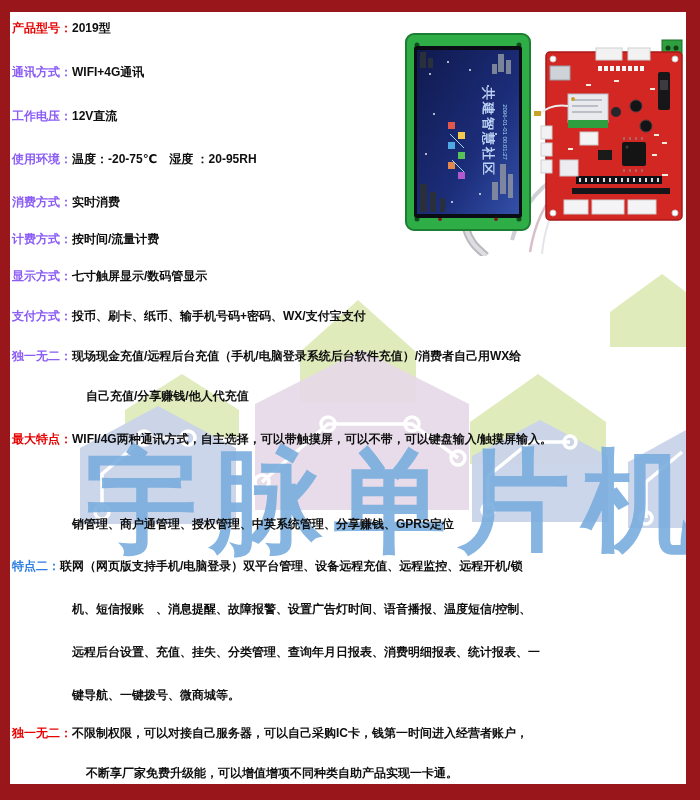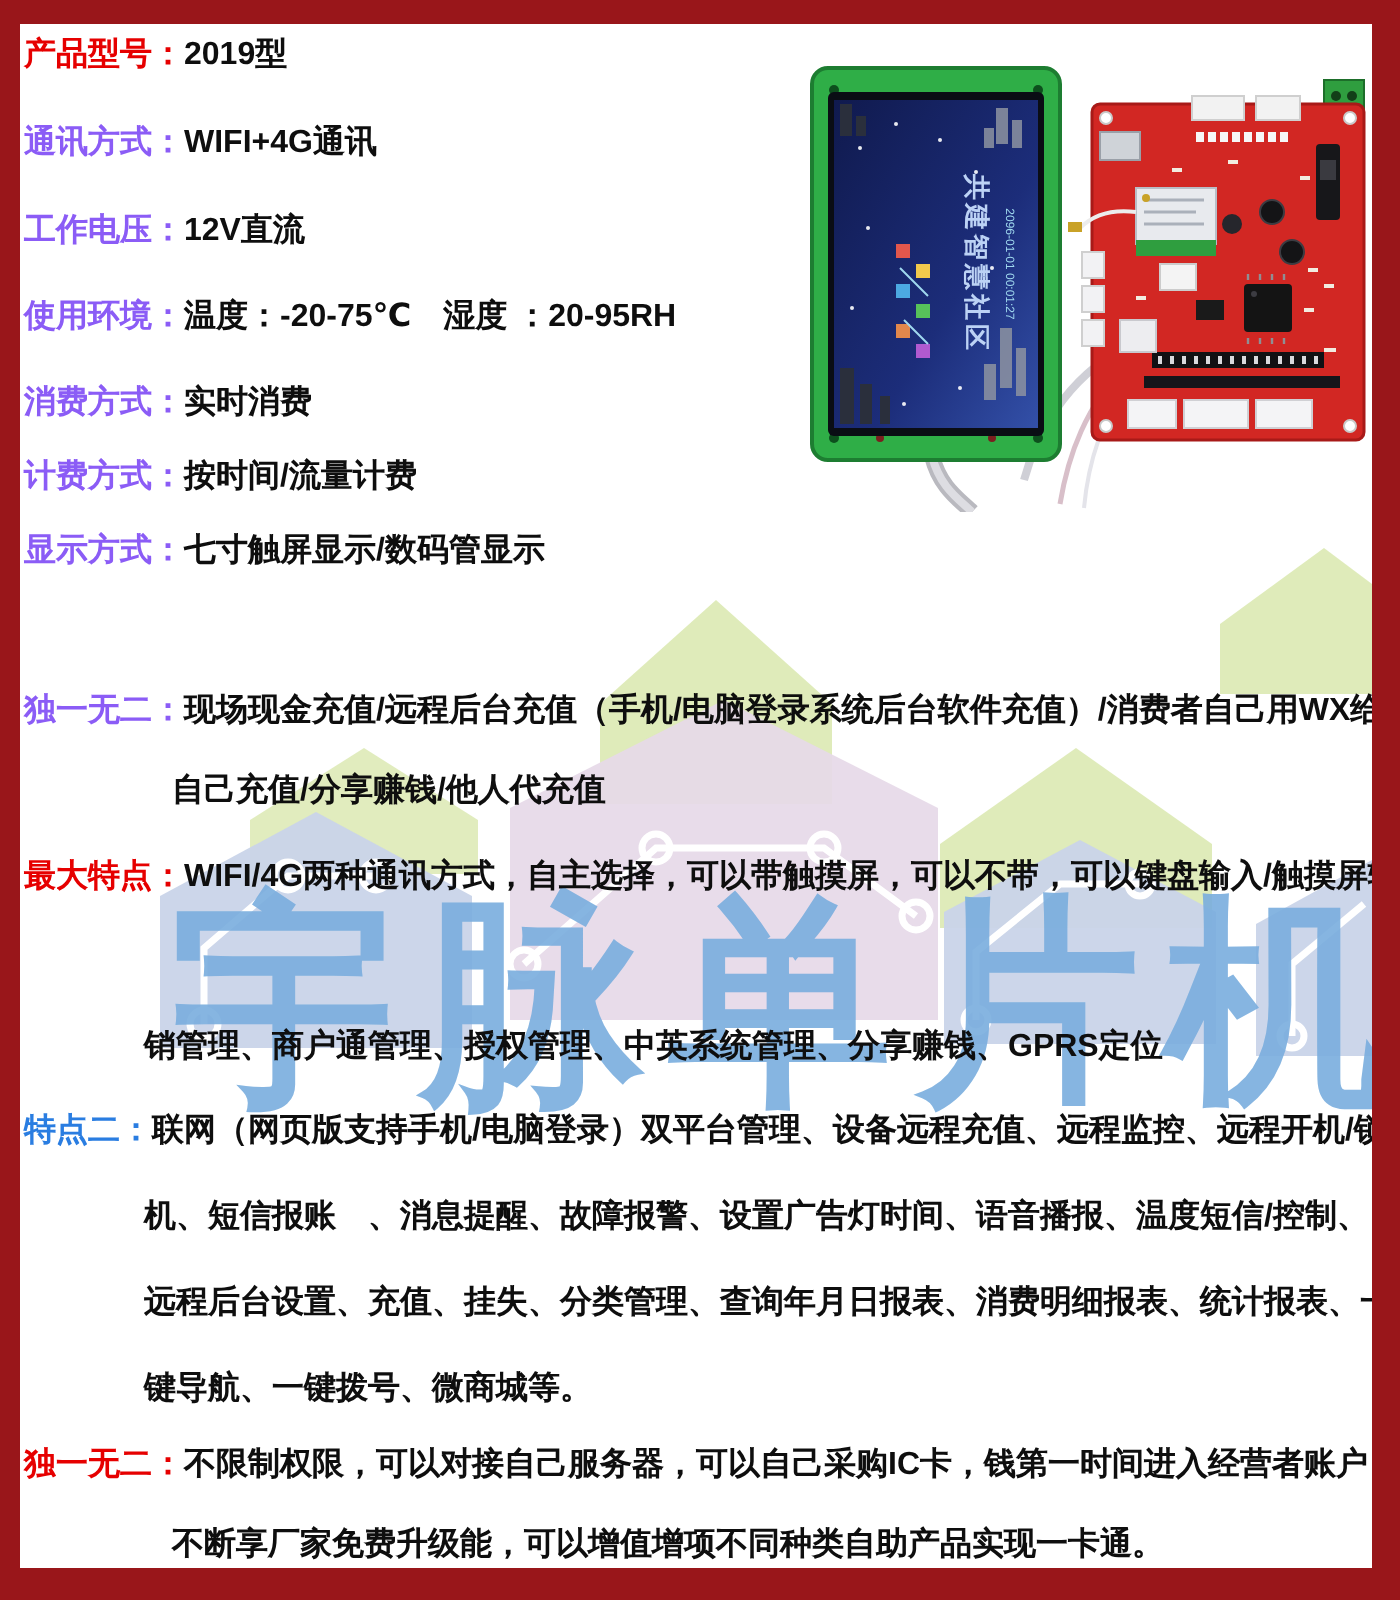--- a/index.html
+++ b/index.html
@@ -5,21 +5,21 @@
   html,body{margin:0;padding:0;background:#ffffff;}
   #page{position:relative;width:700px;height:800px;background:#ffffff;overflow:hidden;
         font-family:"Liberation Sans","DejaVu Sans",sans-serif;}
   .frame{position:absolute;background:#99161a;z-index:6;}
   #frame-top{left:0;top:0;width:700px;height:12px;}
   #frame-left{left:0;top:0;width:10px;height:800px;}
   #frame-right{left:686px;top:0;width:14px;height:800px;}
   #frame-bottom{left:0;top:784px;width:700px;height:16px;}
   #watermark{position:absolute;left:10px;top:12px;z-index:1;pointer-events:none;}
   #content{position:absolute;left:0;top:0;width:700px;height:800px;z-index:3;}
-  .row{position:absolute;left:12px;white-space:nowrap;font-weight:700;font-size:16px;
+  .row{position:absolute;left:12px;white-space:nowrap;font-weight:700;font-size:12px;
        line-height:20px;color:#0e0e0e;letter-spacing:0;}
   .row .lbl{color:#8b5cf6;}
   .row .lbl.red{color:#e60000;}
   .row .lbl.blue{color:#2a7de1;}
   .cont{left:72px;}
   .cont2{left:86px;}
   #photo{position:absolute;left:400px;top:14px;z-index:4;}
 </style>
 </head>
 <body>
@@ -216,20 +216,21 @@
   </svg>
 
   <div id="content">
     <div class="row" style="top:18px"><span class="lbl red">产品型号：</span><span>2019型</span></div>
     <div class="row" style="top:62px"><span class="lbl">通讯方式：</span><span>WIFI+4G通讯</span></div>
     <div class="row" style="top:106px"><span class="lbl">工作电压：</span><span>12V直流</span></div>
     <div class="row" style="top:149px"><span class="lbl">使用环境：</span><span>温度：-20-75℃　湿度 ：20-95RH</span></div>
     <div class="row" style="top:192px"><span class="lbl">消费方式：</span><span>实时消费</span></div>
     <div class="row" style="top:229px"><span class="lbl">计费方式：</span><span>按时间/流量计费</span></div>
     <div class="row" style="top:266px"><span class="lbl">显示方式：</span><span>七寸触屏显示/数码管显示</span></div>
+    <div class="row" style="top:306px"><span class="lbl">支付方式：</span><span>投币、刷卡、纸币、输手机号码+密码、WX/支付宝支付</span></div>
     <div class="row" style="top:346px"><span class="lbl">独一无二：</span><span>现场现金充值/远程后台充值（手机/电脑登录系统后台软件充值）/消费者自己用WX给</span></div>
     <div class="row cont2" style="top:386px"><span>自己充值/分享赚钱/他人代充值</span></div>
     <div class="row" style="top:429px"><span class="lbl red">最大特点：</span><span>WIFI/4G两种通讯方式，自主选择，可以带触摸屏，可以不带，可以键盘输入/触摸屏输入。</span></div>
     <div class="row cont" style="top:514px"><span>销管理、商户通管理、授权管理、中英系统管理、分享赚钱、GPRS定位</span></div>
     <div class="row" style="top:556px"><span class="lbl blue">特点二：</span><span>联网（网页版支持手机/电脑登录）双平台管理、设备远程充值、远程监控、远程开机/锁</span></div>
     <div class="row cont" style="top:599px"><span>机、短信报账　、消息提醒、故障报警、设置广告灯时间、语音播报、温度短信/控制、</span></div>
     <div class="row cont" style="top:642px"><span>远程后台设置、充值、挂失、分类管理、查询年月日报表、消费明细报表、统计报表、一</span></div>
     <div class="row cont" style="top:685px"><span>键导航、一键拨号、微商城等。</span></div>
     <div class="row" style="top:723px"><span class="lbl red">独一无二：</span><span>不限制权限，可以对接自己服务器，可以自己采购IC卡，钱第一时间进入经营者账户，</span></div>
     <div class="row cont2" style="top:763px"><span>不断享厂家免费升级能，可以增值增项不同种类自助产品实现一卡通。</span></div>

